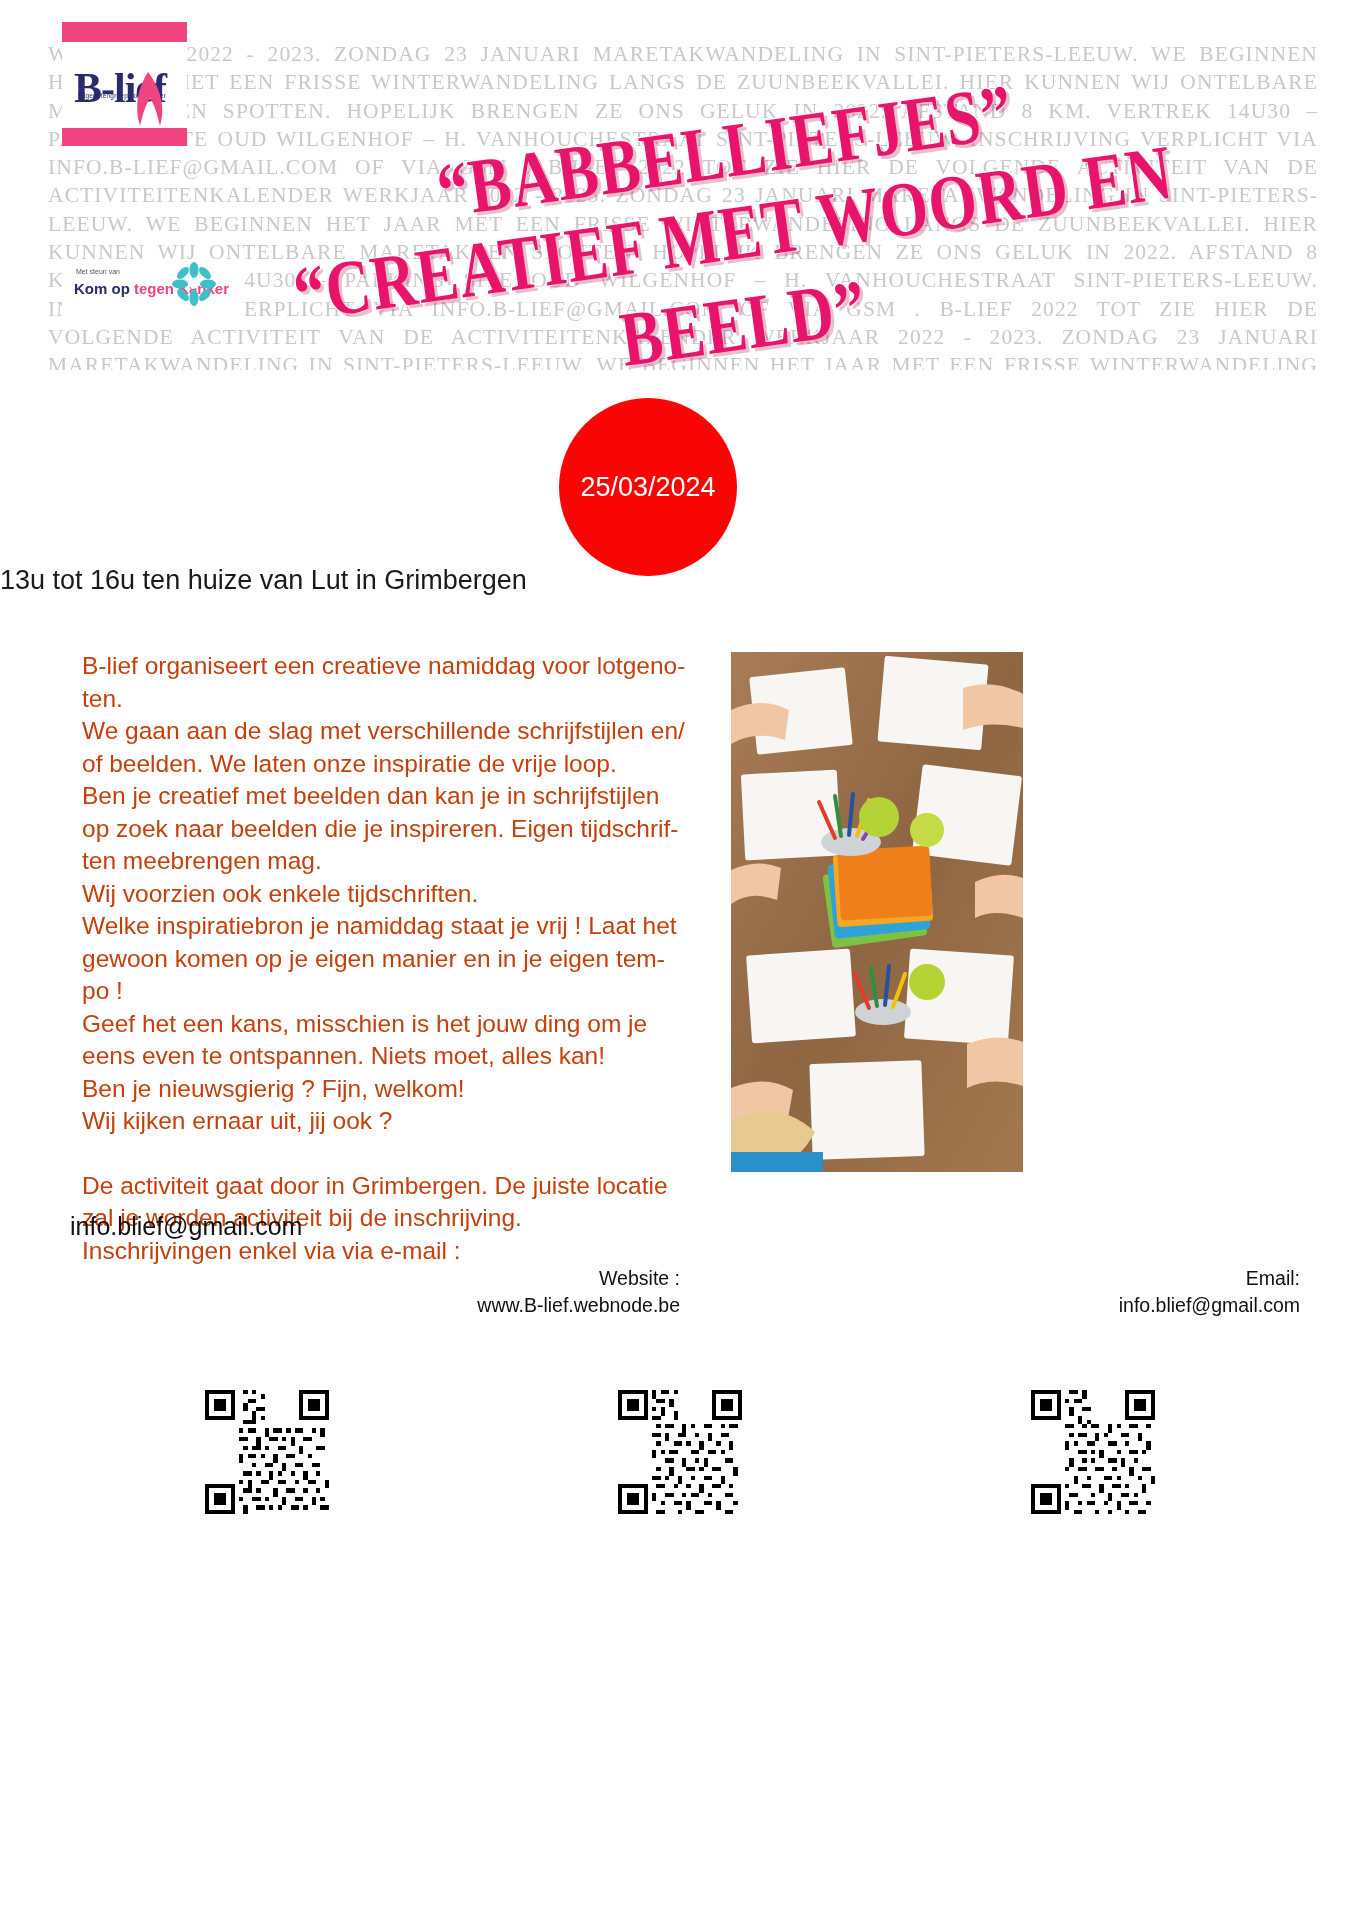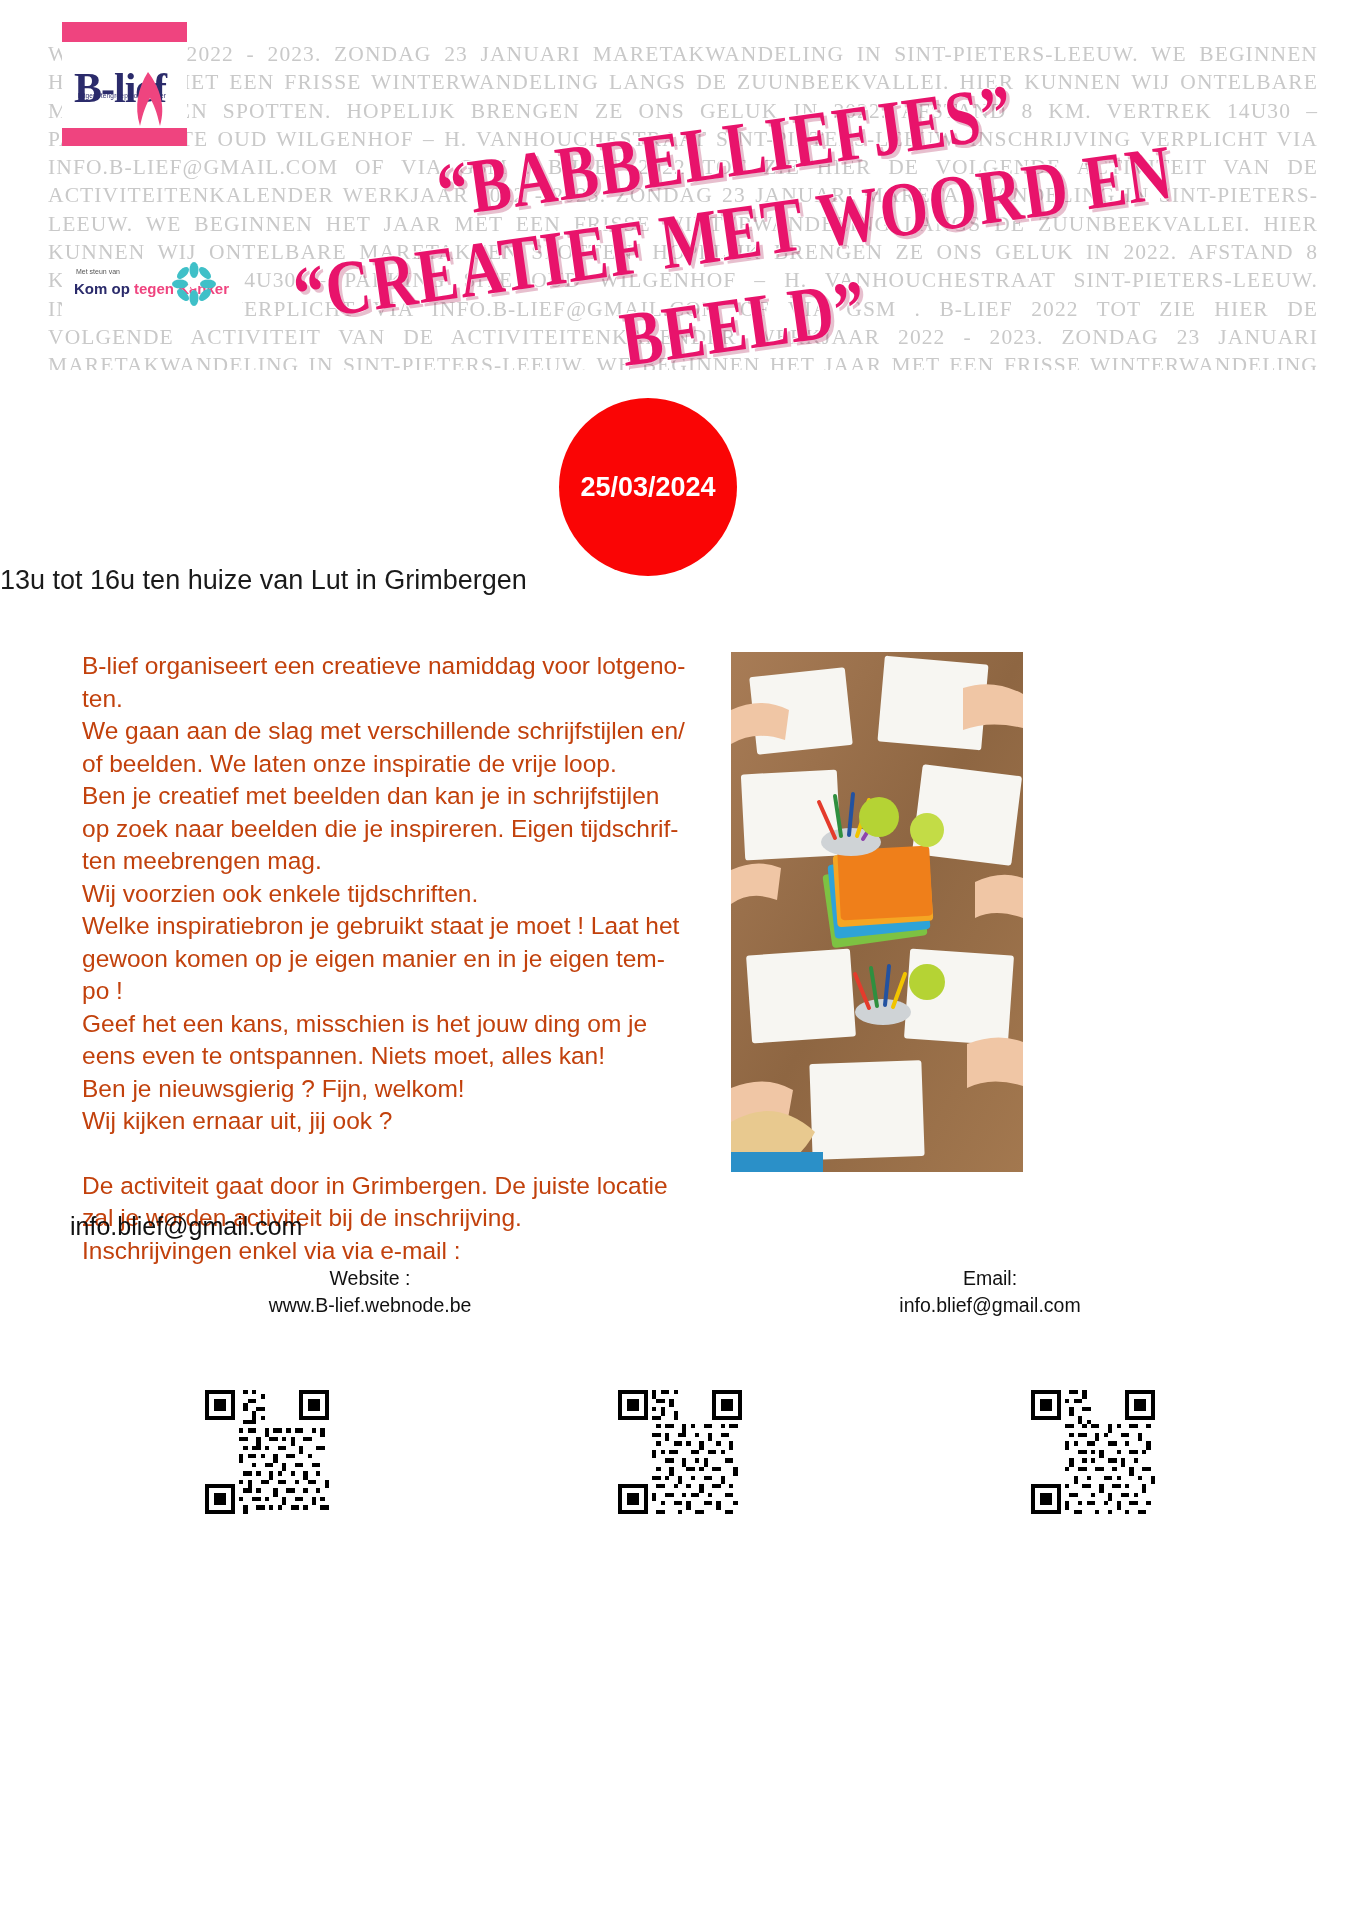--- a/index.html
+++ b/index.html
@@ -176,21 +176,21 @@
     height: 178px;
     border-radius: 50%;
     background: #fa0505;
     display: flex;
     align-items: center;
     justify-content: center;
   }
   .date-circle span {
     color: #ffffff;
     font-size: 27px;
-    font-weight: bold;
+    font-weight: normal;
     font-family: "Liberation Sans", sans-serif;
   }
 
   .subtitle {
     position: absolute;
     left: 0;
     top: 565px;
     width: 1353px;
     font-size: 27px;
     color: #1a1a1a;
@@ -236,21 +236,21 @@
   
   .contacts {
     position: absolute;
     left: 60px;
     top: 1265px;
     width: 1240px;
     display: flex;
   }
   .contact-col {
     flex: 1;
-    text-align: center;
+    text-align: right;
     font-size: 19.5px;
     line-height: 27px;
     color: #111;
   }
   .contact-col .head {
     display: block;
   }
   .contact-col .val {
     display: block;
   }
@@ -324,21 +324,21 @@
 
 <div class="body-text">
   <p>B-lief organiseert een creatieve namiddag voor lotgeno-</p>
   <p>ten.</p>
   <p>We gaan aan de slag met verschillende schrijfstijlen en/</p>
   <p>of beelden. We laten onze inspiratie de vrije loop.</p>
   <p>Ben je creatief met beelden dan kan je in schrijfstijlen</p>
   <p>op zoek naar beelden die je inspireren. Eigen tijdschrif-</p>
   <p>ten meebrengen mag.</p>
   <p>Wij voorzien ook enkele tijdschriften.</p>
-  <p>Welke inspiratiebron je gebruikt staat je moet ! Laat het</p>
+  <p>Welke inspiratiebron je namiddag staat je vrij ! Laat het</p>
   <p>gewoon komen op je eigen manier en in je eigen tem-</p>
   <p>po !</p>
   <p>Geef het een kans, misschien is het jouw ding om je</p>
   <p>eens even te ontspannen. Niets moet, alles kan!</p>
   <p>Ben je nieuwsgierig ? Fijn, welkom!</p>
   <p>Wij kijken ernaar uit, jij ook ?</p>
   <div class="gap"></div>
   <p>De activiteit gaat door in Grimbergen. De juiste locatie</p>
   <p>zal je worden activiteit bij de inschrijving.</p>
   <p>Inschrijvingen enkel via via e-mail :</p>

